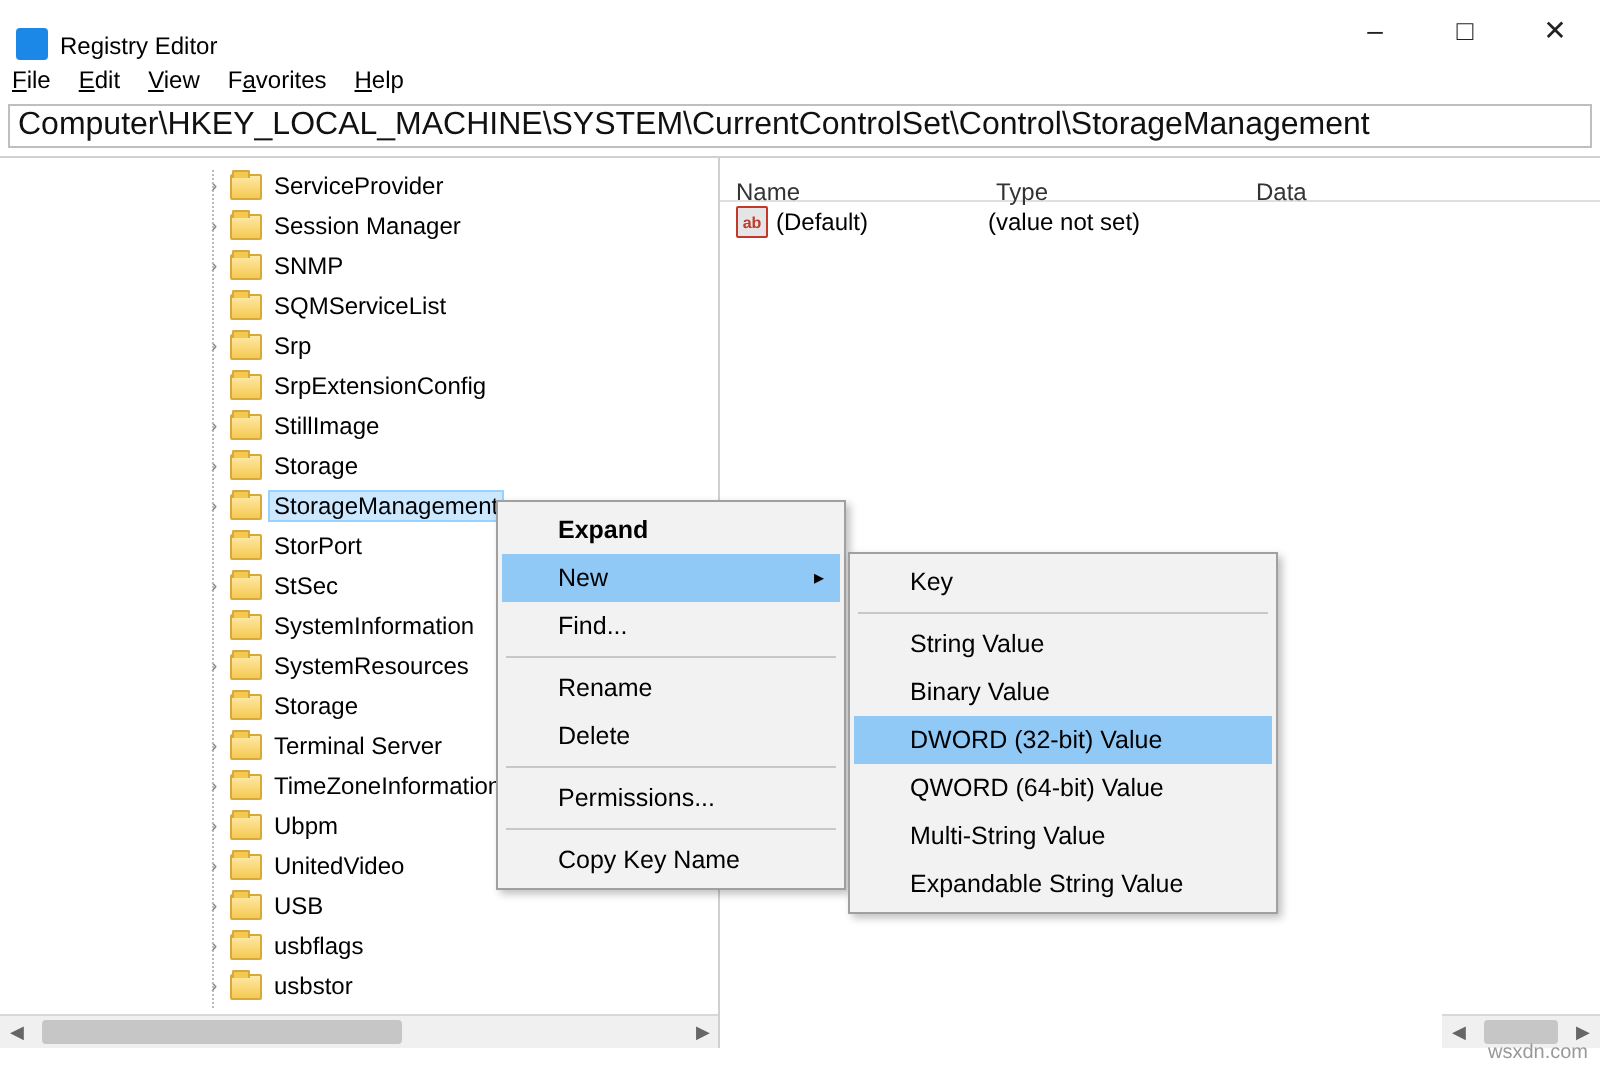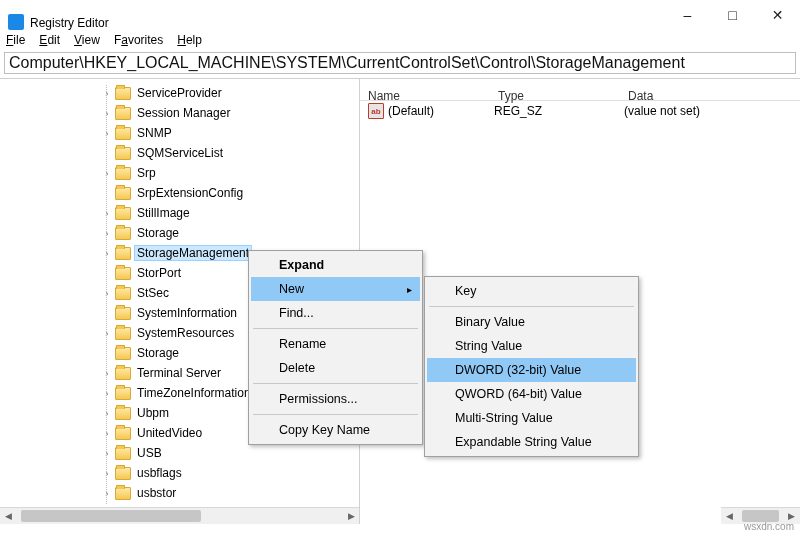--- a/index.html
+++ b/index.html
@@ -333,21 +333,20 @@
   </div>
   <div class="list">
     <div class="listhdr">
       <div class="col-name">Name</div>
       <div class="col-type">Type</div>
       <div class="col-data">Data</div>
     </div>
     <div class="listrow">
       <span class="valicon">ab</span>
       <div class="col-name" style="width:106px;">(Default)</div>
-      <div class="col-type">REG_SZ</div>
       <div class="col-data">(value not set)</div>
     </div>
     <div class="hscroll right">
       <div class="btn">◀</div>
       <div class="track">
         <div class="thumb" style="left:4px; right:4px;"></div>
       </div>
       <div class="btn">▶</div>
     </div>
   </div>
@@ -365,21 +364,21 @@
   <div class="item">Delete</div>
   <div class="sep"></div>
   <div class="item">Permissions...</div>
   <div class="sep"></div>
   <div class="item">Copy Key Name</div>
 </div>
 
 <div id="ctx2" class="ctxmenu">
   <div class="item">Key</div>
   <div class="sep"></div>
+  <div class="item">String Value</div>
   <div class="item">Binary Value</div>
-  <div class="item">String Value</div>
   <div class="item highlight">DWORD (32-bit) Value</div>
   <div class="item">QWORD (64-bit) Value</div>
   <div class="item">Multi-String Value</div>
   <div class="item">Expandable String Value</div>
 </div>
 
 <div class="watermark">wsxdn.com</div>
 
 </body></html>

